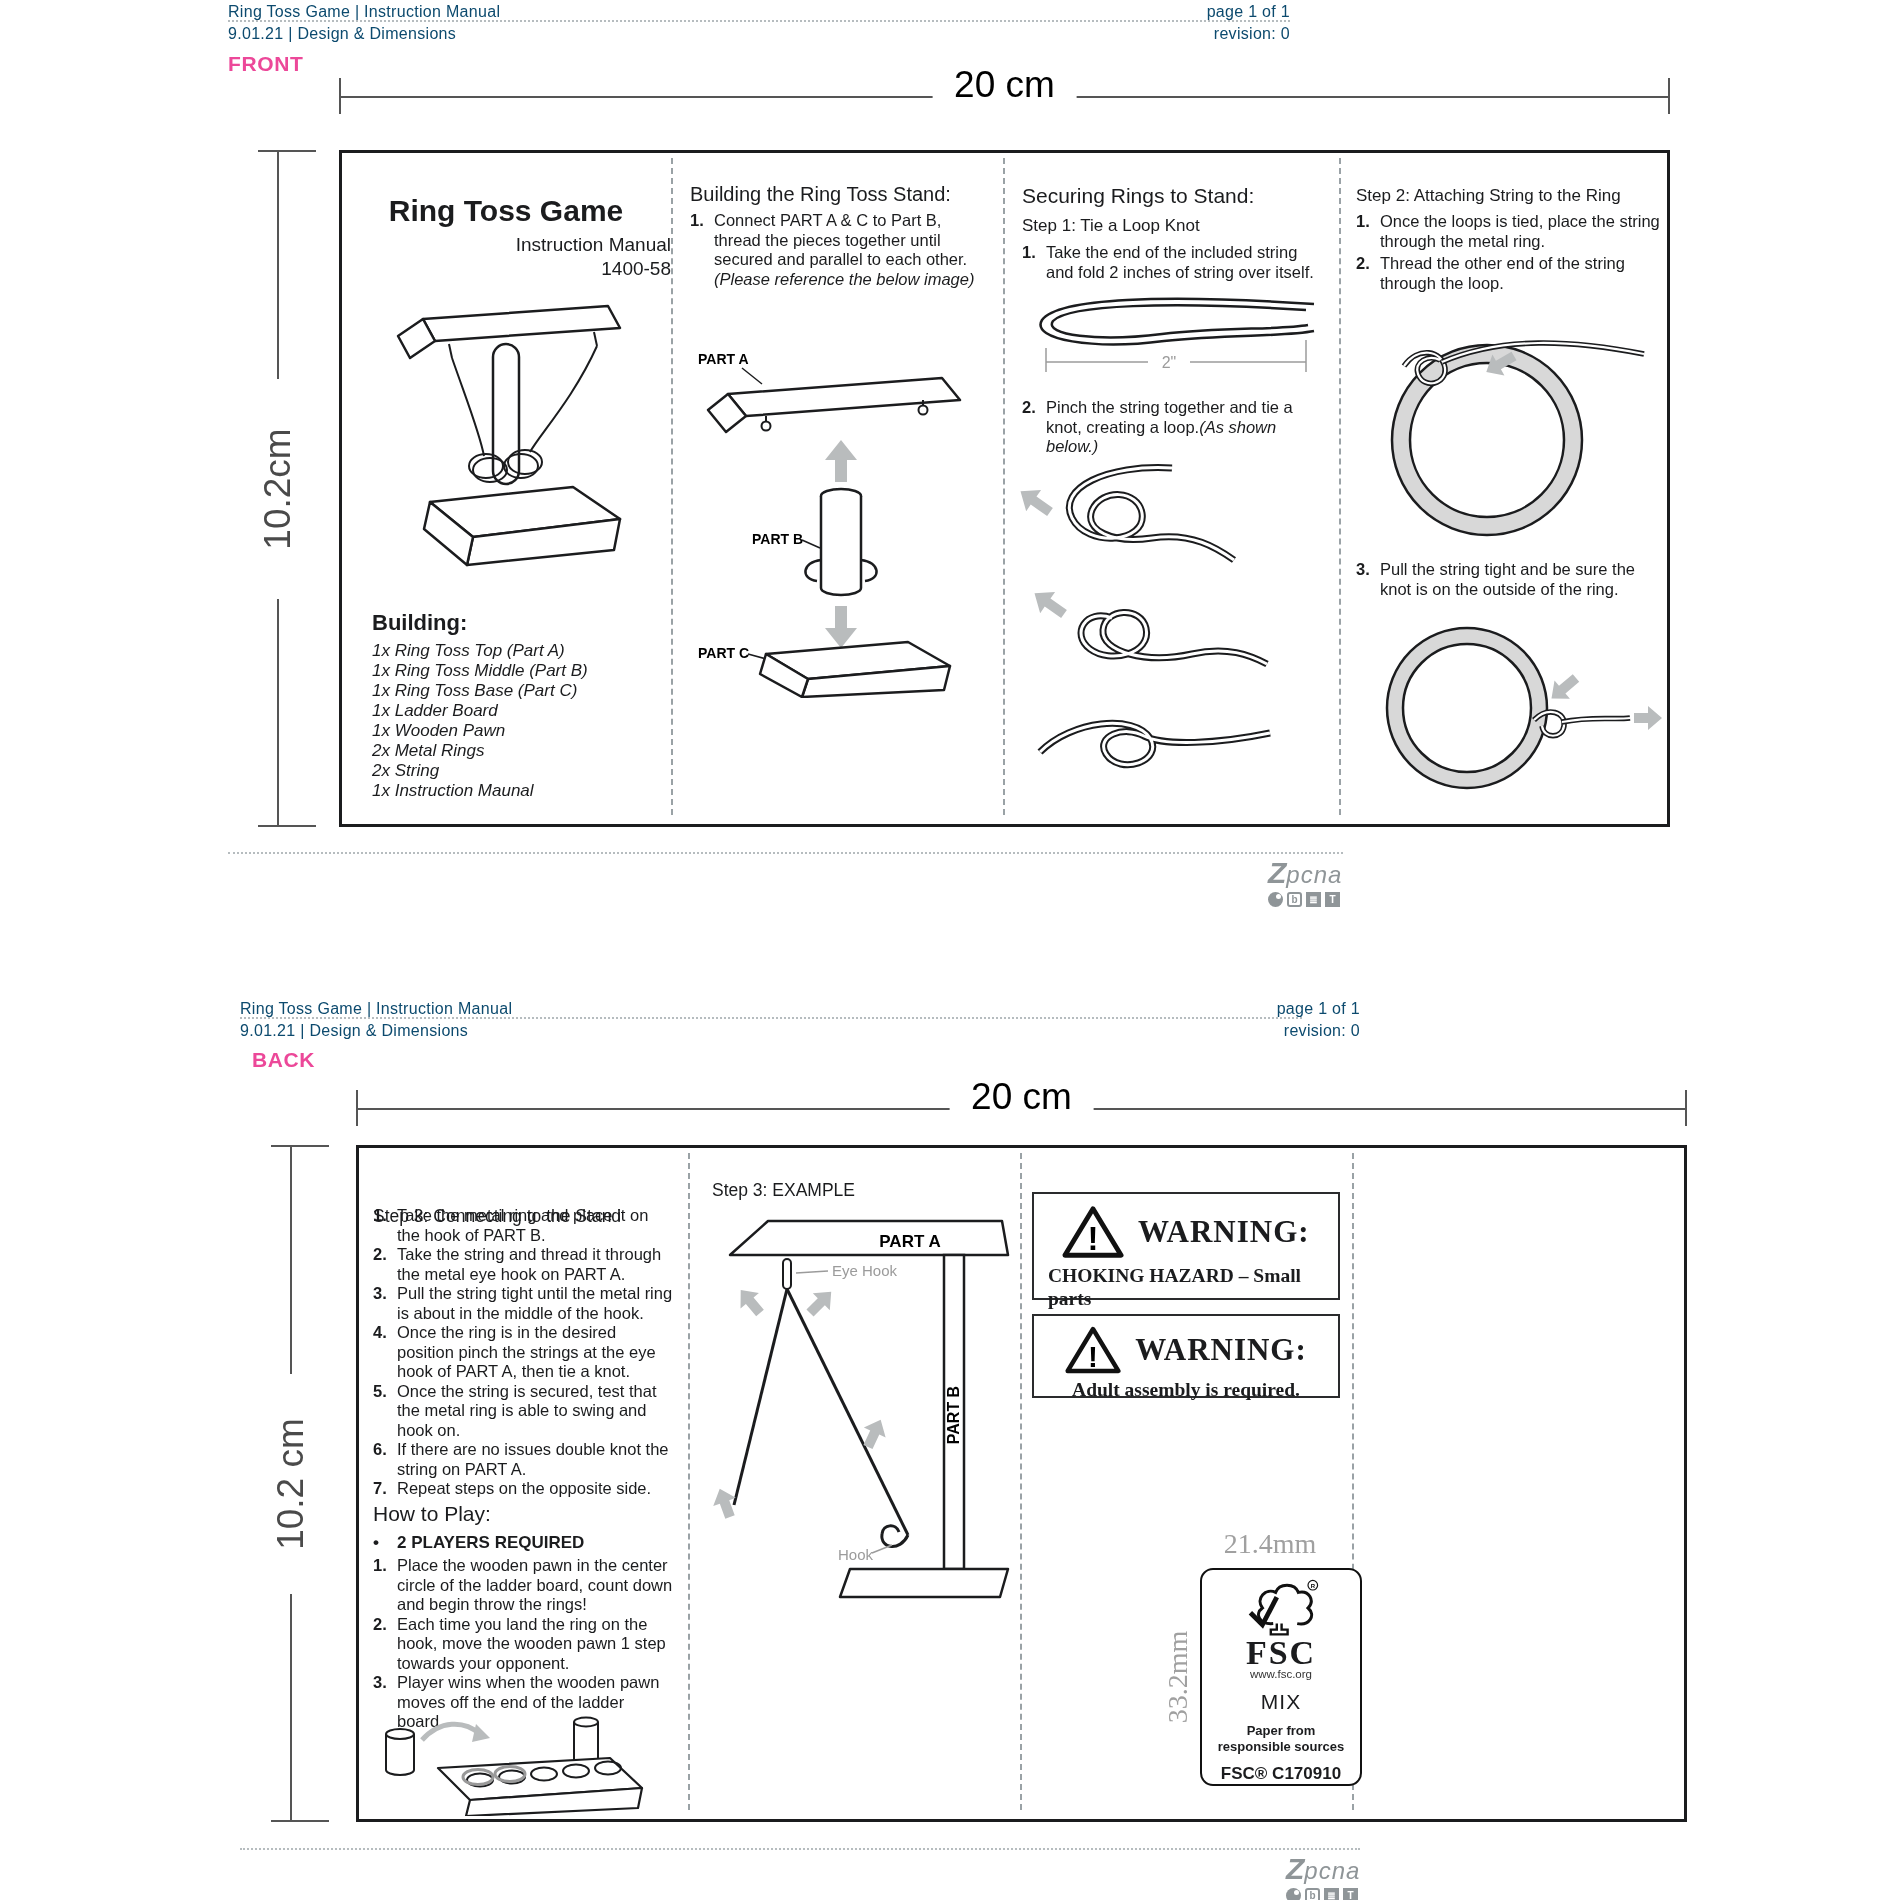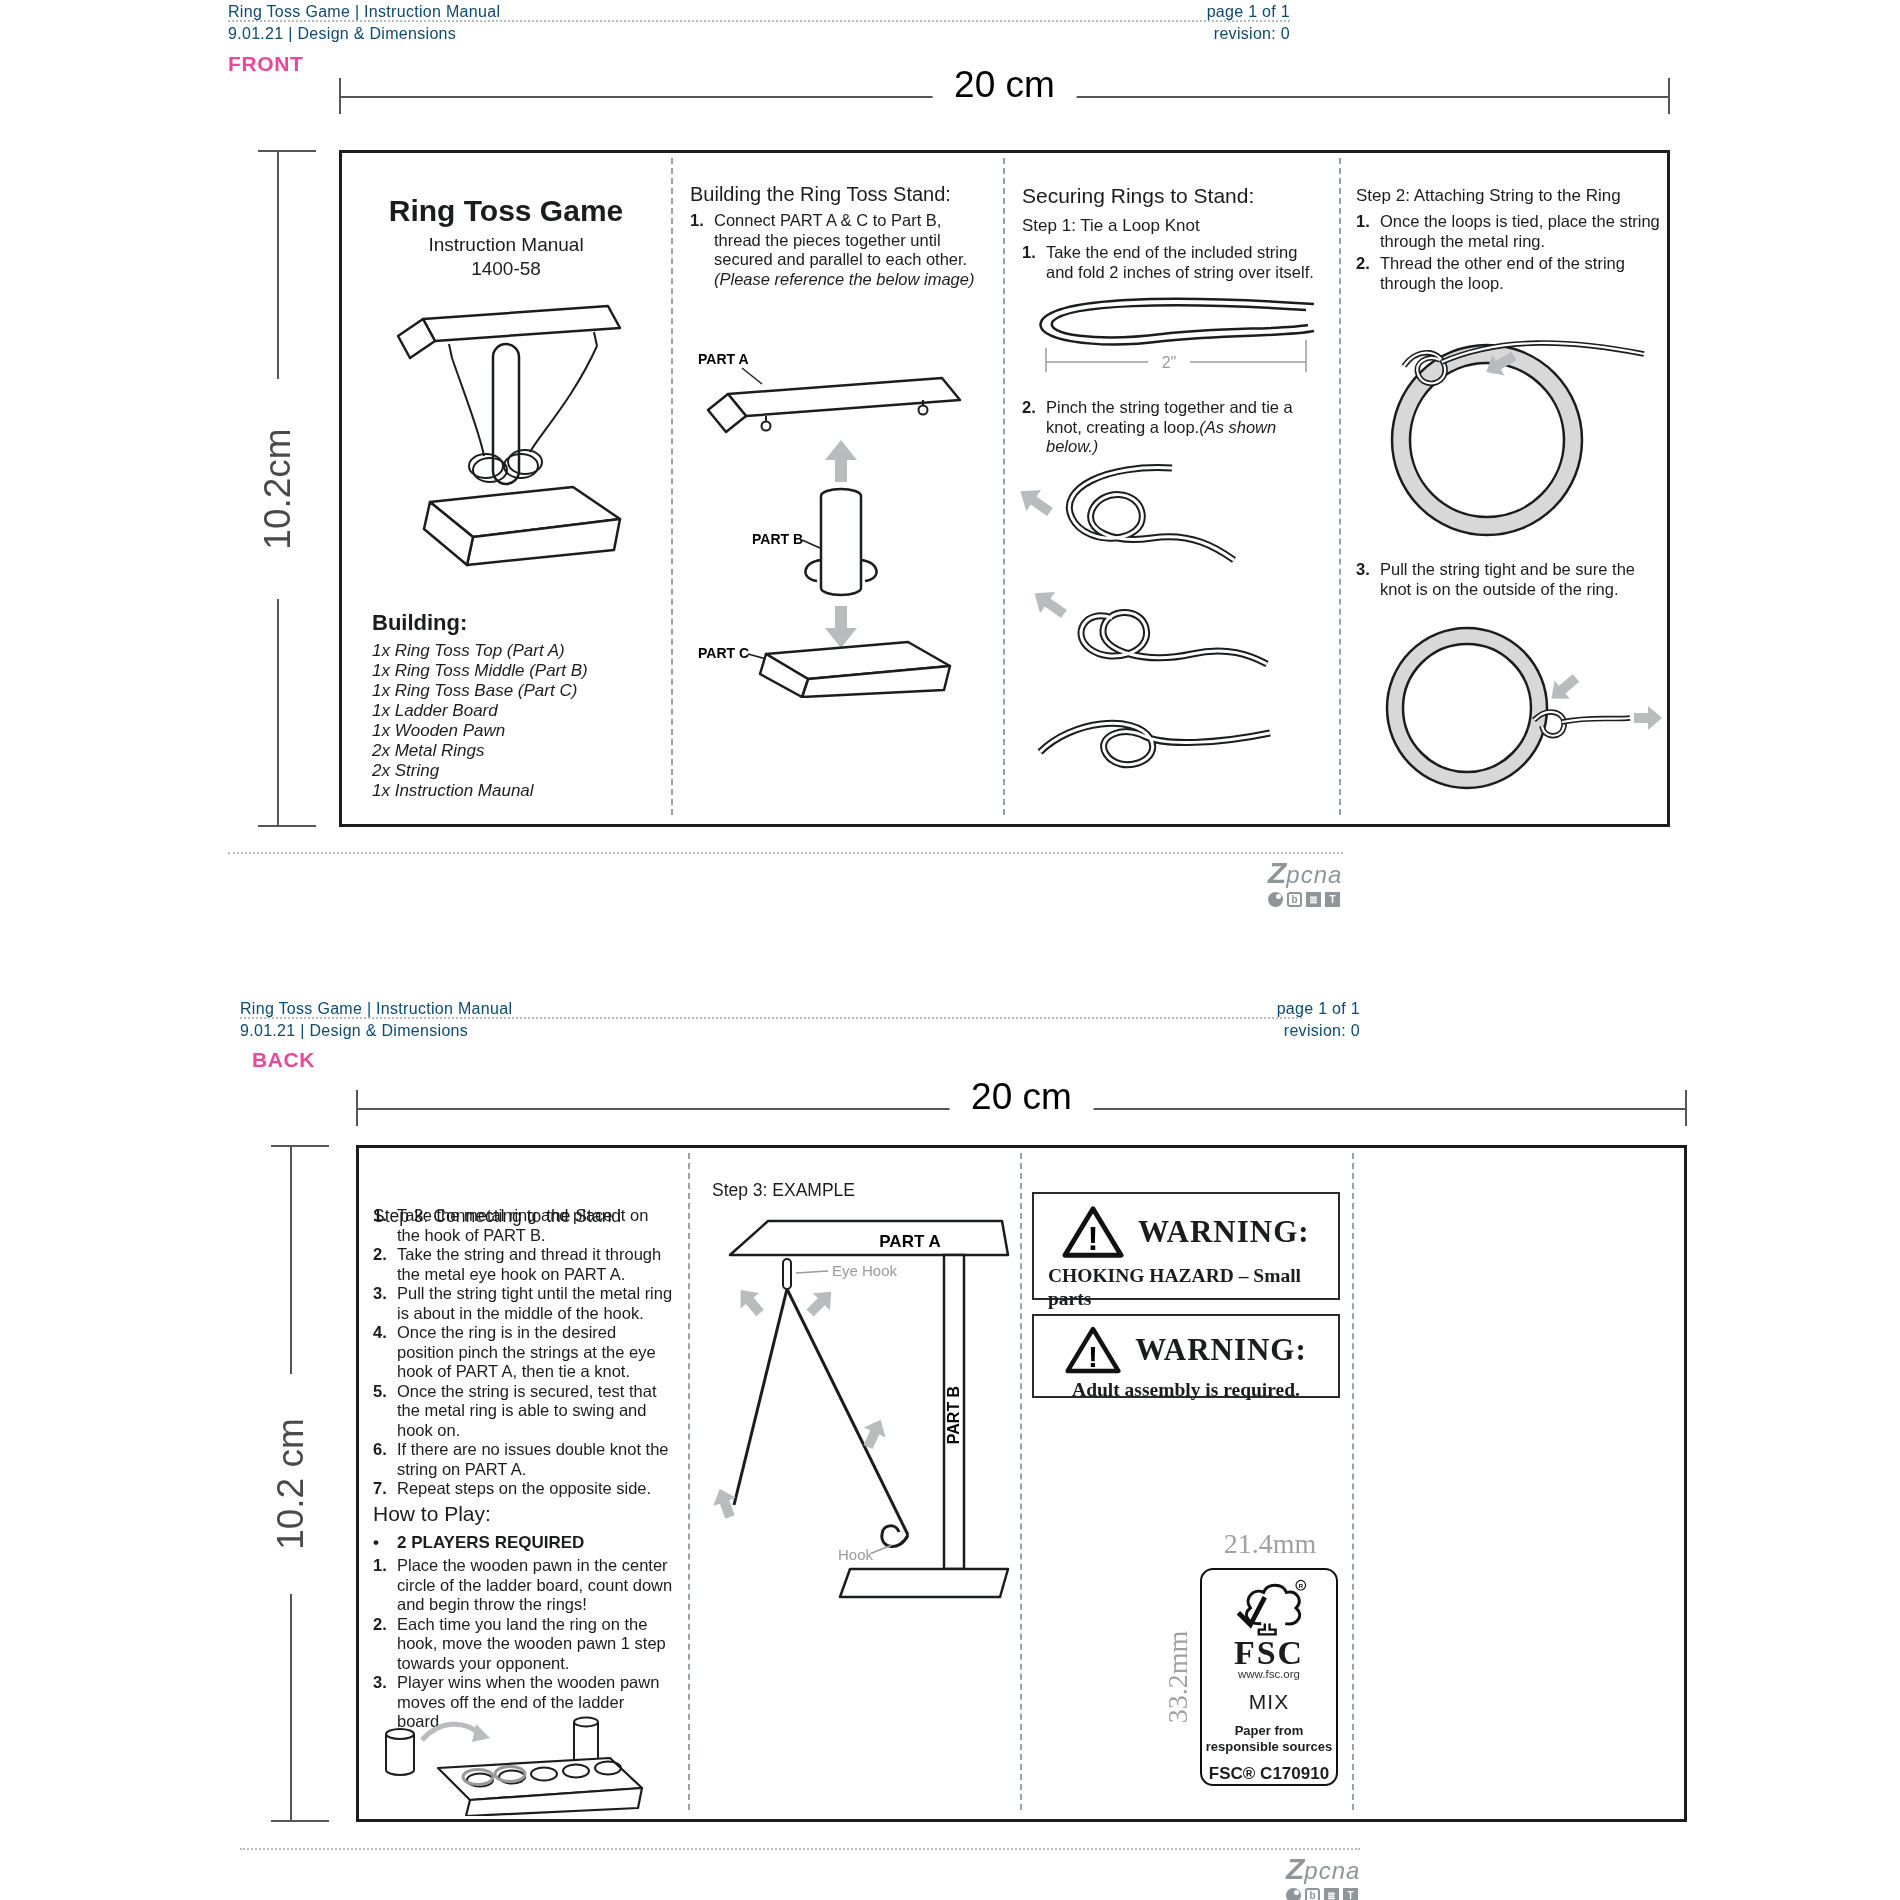--- a/index.html
+++ b/index.html
@@ -17,21 +17,21 @@
               padding:0 22px;font-size:37px;color:#000000;white-space:nowrap;z-index:2;}
   .dim-v{width:46px;}
   .dim-v .line{position:absolute;top:0;bottom:0;left:19px;border-left:2px solid #555;}
   .dim-v .tick{position:absolute;height:2px;width:58px;left:0;background:#555;}
   .dim-v .lbl{position:absolute;width:220px;height:46px;line-height:46px;text-align:center;
               left:-90px;top:50%;margin-top:-23px;transform:rotate(-90deg);background:#fff;
               font-size:37px;color:#4a4a4a;white-space:nowrap;}
   .card{border:3px solid #1b1c1e;background:#fff;}
   .vdash{width:0;border-left:2px dashed #9aa2a6;}
   .p1-title{font-size:30px;font-weight:bold;text-align:center;}
-  .p1-sub{font-size:19px;text-align:center;}
+  .p1-sub{font-size:19px;text-align:right;}
   .colhead{font-weight:normal;}
   .step{display:flex;font-size:16.5px;line-height:19.5px;}
   .step .num{flex:0 0 24px;font-weight:bold;}
   .step .txt{flex:1;}
   .note-italic{font-style:italic;}
   .inc-item{font-size:17px;line-height:20px;}
   .warnbox{border:2px solid #2a2b2d;background:#fff;box-sizing:border-box;}
   .warntitle{font-family:"Liberation Serif",serif;font-weight:bold;font-size:31px;letter-spacing:1px;}
   .warnbody{font-family:"Liberation Serif",serif;font-weight:bold;font-size:19.5px;line-height:23px;}
   .serifgray{font-family:"Liberation Serif",serif;color:#a0a0a0;}
@@ -422,21 +422,21 @@
         <text x="32" y="47" font-size="34" font-weight="bold" text-anchor="middle" font-family="Liberation Serif,serif">!</text>
       </svg>
       <span class="warntitle">WARNING:</span>
     </div>
     <div class="warnbody" style="text-align:center;margin-top:2px;">Adult assembly is required.</div>
   </div>
 
   <div class="abs serifgray" style="left:1180px;top:1528px;width:180px;text-align:center;font-size:28px;">21.4mm</div>
   <div class="abs serifgray" style="left:1097px;top:1662px;width:160px;height:30px;text-align:center;font-size:28px;transform:rotate(-90deg);">33.2mm</div>
 
-  <div class="abs fscbox" style="left:1200px;top:1568px;width:138px;height:218px;padding-top:8px;">
+  <div class="abs fscbox" style="left:1200px;top:1568px;width:162px;height:218px;padding-top:8px;">
     <svg width="96" height="74" viewBox="0 0 130 100">
       <path d="M52,76 C30,78 20,60 34,50 C22,34 40,16 56,24 C62,8 88,8 94,24 C112,20 122,38 110,50 C124,62 112,80 92,76" fill="none" stroke="#111" stroke-width="5"></path>
       <path d="M58,76 L58,86 L48,86 L48,94 L76,94 L76,86 L66,86 L66,76" fill="none" stroke="#111" stroke-width="4"></path>
       <path d="M14,58 L34,78 L58,32" fill="none" stroke="#111" stroke-width="8"></path>
       <circle cx="118" cy="12" r="8" fill="#fff" stroke="#111" stroke-width="2"></circle>
       <text x="118" y="16" font-size="10" text-anchor="middle" font-weight="bold">R</text>
     </svg>
     <div class="fscname">FSC</div>
     <div class="fscurl">www.fsc.org</div>
     <div class="fscmix">MIX</div>

